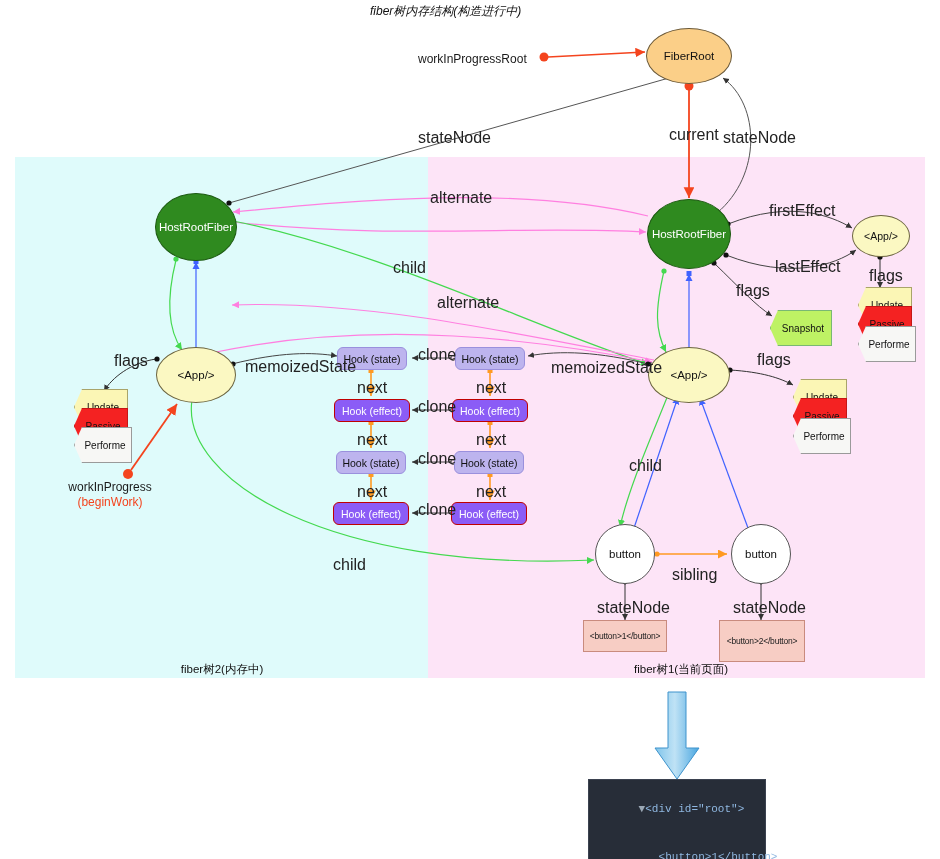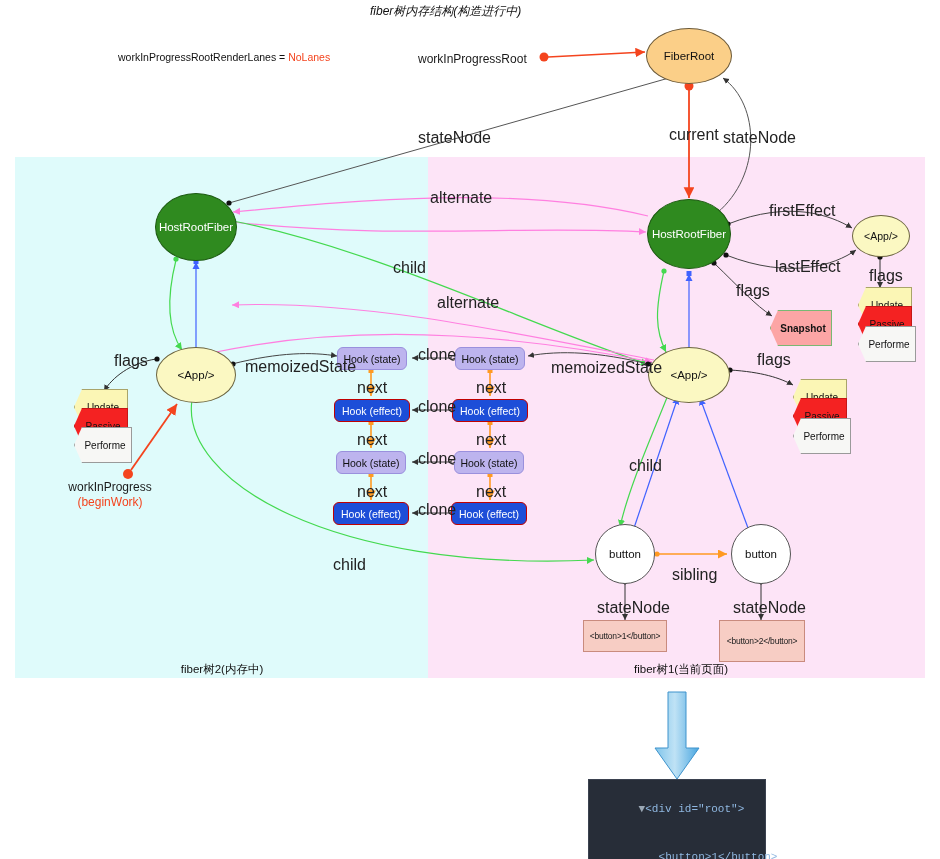--- a/index.html
+++ b/index.html
@@ -55,35 +55,35 @@
   .n-button    { background: #ffffff; border: 1px solid #555; color: #111; }
 
   .hookbox {
     position: absolute;
     display: flex; align-items: center; justify-content: center;
     border-radius: 6px;
     font-size: 10.5px;
     height: 23px;
   }
   .hk-state  { background: #bdb4ee; border: 1px solid #9a90dd; color: #111; }
-  .hk-effect { background: #1d4ed8; border: 1px solid #c00000; color: #ffffff; }
+  .hk-effect { background: #8b5cf6; border: 1px solid #c00000; color: #ffffff; }
 
   .flagtag {
     position: absolute;
     height: 36px;
     display: flex; align-items: center; justify-content: center;
     font-size: 10px;
     padding-left: 7px; padding-right: 3px;
     border: 1px solid #8a8a6a;
     clip-path: polygon(8px 0, 100% 0, 100% 100%, 8px 100%, 0 50%);
   }
   .ft-update   { background: #fbf6b5; color: #111; border-color: #a9a46a; }
   .ft-passive  { background: #f42222; color: #111; border-color: #c41616; }
   .ft-performe { background: #f7f7f5; color: #111; border-color: #9a9a9a; }
-  .ft-snapshot { background: #fca5a5; color: #111; border-color: #79b873; font-weight: bold; }
+  .ft-snapshot { background: #bef264; color: #111; border-color: #79b873; }
 
   .domnote {
     position: absolute;
     background: #f7cdc4;
     border: 1px solid #c98b7e;
     font-size: 8.5px;
     color: #222;
     display: flex; align-items: center; justify-content: center;
     letter-spacing: -0.2px;
   }
@@ -249,23 +249,20 @@
 
     <circle cx="128" cy="474" r="5" fill="#f4441e"></circle>
     <path d="M131,470 L177,404" stroke="#f4441e" stroke-width="1.8" fill="none" marker-end="url(#ah-red)"></path>
 
     <path d="M668,692 L686,692 L686,748 L699,748 L677,779 L655,748 L668,748 Z" fill="url(#bigarrow)" stroke="#3f93cc" stroke-width="1"></path>
   </svg>
 
   <div class="title" style="left:370px; top:3px;font-style:italic;">fiber树内存结构(构造进行中)</div>
 
   <div class="varblock" style="left:118px; top:50px;">
-    <div>
-      <span>workInProgressRootRenderLanes = </span><span class="val">NoLanes</span>
-    </div>
   </div>
 
   <div class="lbl" style="left:418px; top:52px; font-size:12px;">workInProgressRoot</div>
 
   <div class="lbl" style="left:62px; top:480px; font-size:12px; text-align:center; width:96px;">
     <span>workInProgress</span><br>
     <span style="color:#f4441e;">(beginWork)</span>
   </div>
 
   <div class="node-ellipse n-fiberroot" style="left:646px; top:28px; width:86px; height:56px;">FiberRoot</div>

